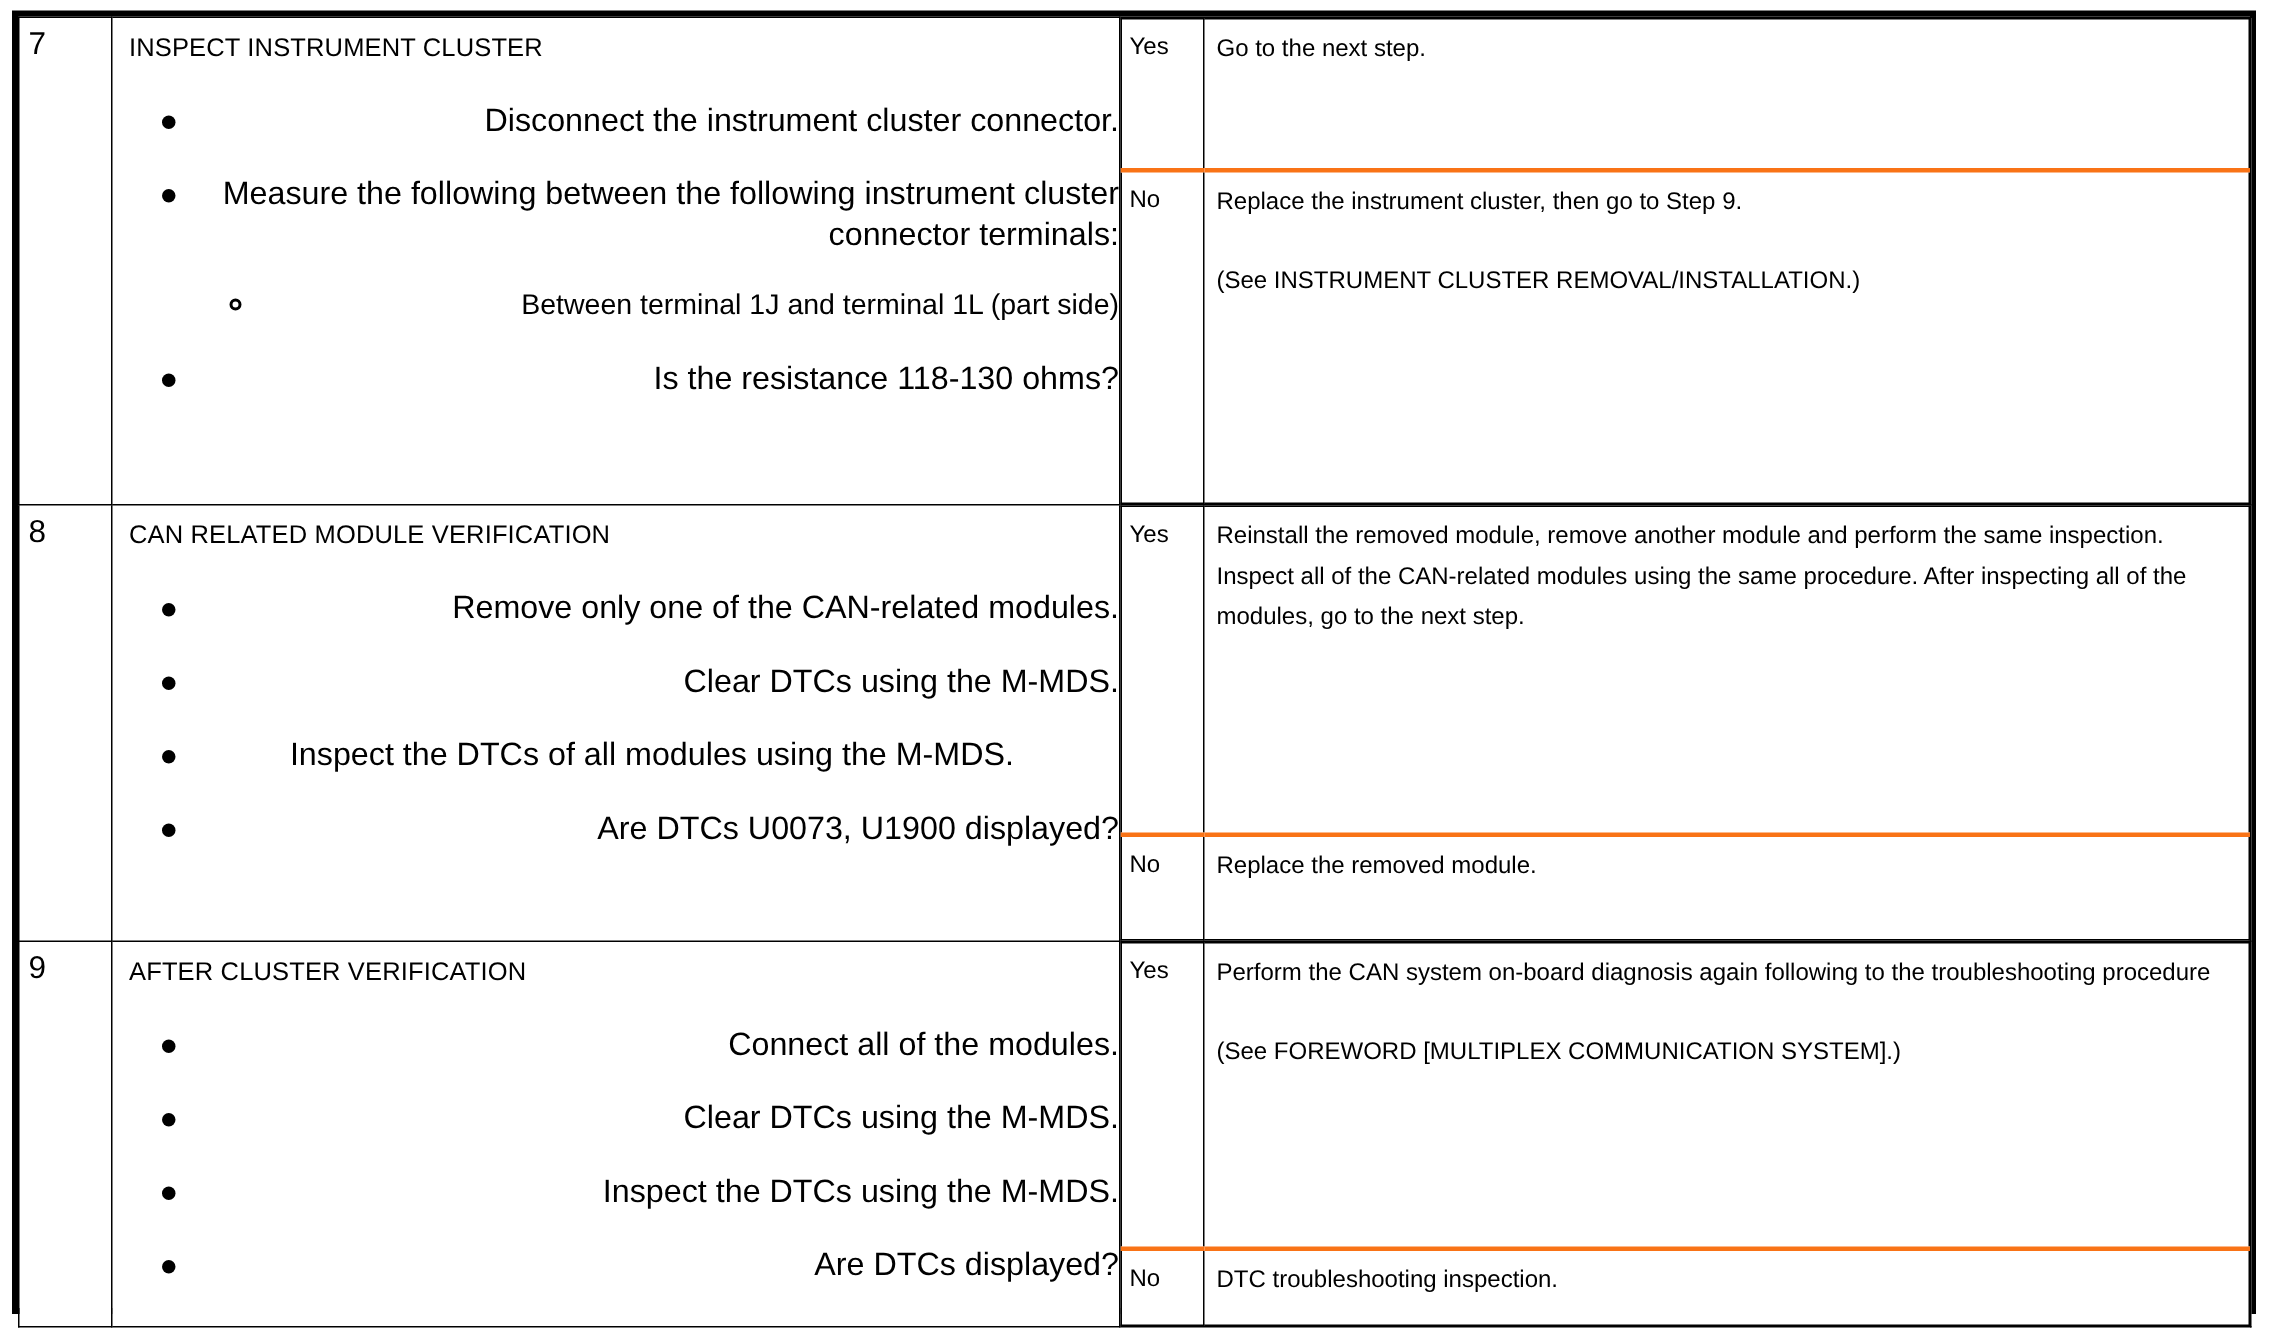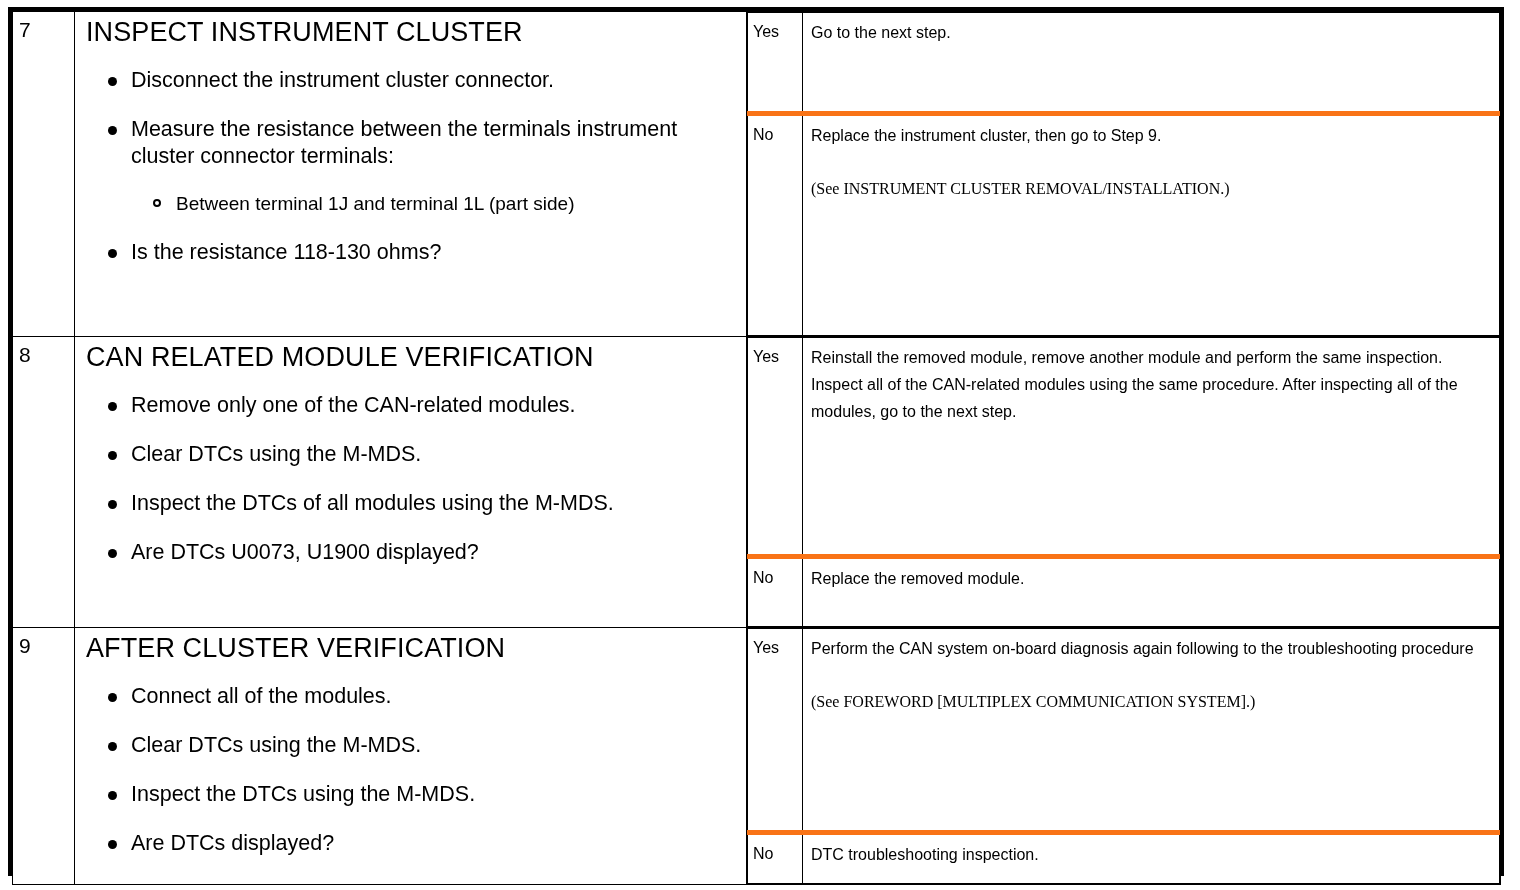--- a/index.html
+++ b/index.html
@@ -56,31 +56,32 @@
   col.c-result { width: 699px; }
 
   .step-num {
     font-size: 21px;
     line-height: 24px;
     letter-spacing: 0px;
     padding: 6px 0 0 6px;
   }
 
   .action-title {
-    font-size: 27px;
+    font-size: 17px;
     line-height: 26px;
     letter-spacing: 0.1px;
     padding: 7px 0 0 11px;
     white-space: nowrap;
   }
 
   ul.bullets {
     list-style: none;
     margin: 0;
     padding: 0 0 0 11px;
+    text-align: right;
   }
 
   ul.bullets > li {
     position: relative;
     font-size: 21.5px;
     line-height: 27px;
     padding-left: 45px;
     margin-top: 22px;
   }
 
@@ -130,21 +131,20 @@
     line-height: 27px;
     padding: 6px 10px 0 8px;
   }
 
   .result-text p {
     margin: 0;
   }
 
   .result-text p.spaced {
     margin-top: 26px;
-    font-family: Liberation Serif, serif;
   }
 
   
   .h-y7  { height: 101px; }
   .h-n7  { height: 222px; }
   .h-y8  { height: 219px; }
   .h-n8  { height: 70px;  }
   .h-y9  { height: 204px; }
   .h-n9  { height: 51px;  }
 
@@ -152,21 +152,21 @@
     border-collapse: collapse;
     table-layout: fixed;
     width: 100%;
     height: 100%;
   }
   .nested-table td {
     border: 0;
     vertical-align: top;
   }
   .nested-table tr.divided > td {
-    border-top: 5px solid #f97316;
+    border-top: 3px solid #f97316;
   }
   .nested-table td.yn {
     width: 55px;
     border-right: 1px solid #000000;
   }
 </style>
 </head>
 <body>
 
 <div class="sheet">
@@ -189,21 +189,21 @@
 
           <td>
             <div class="action-title">INSPECT INSTRUMENT CLUSTER</div>
             <ul class="bullets">
               <li>
                 <span class="mark-filled"></span>
                 <span>Disconnect the instrument cluster connector.</span>
               </li>
               <li>
                 <span class="mark-filled"></span>
-                <span>Measure the resistance between the terminals instrument cluster connector terminals:</span>
+                <span>Measure the following between the following instrument cluster connector terminals:</span>
                 <ul class="subbullets">
                   <li>
                     <span class="mark-hollow"></span>
                     <span>Between terminal 1J and terminal 1L (part side)</span>
                   </li>
                 </ul>
               </li>
               <li>
                 <span class="mark-filled"></span>
                 <span>Is the resistance 118-130 ohms?</span>

